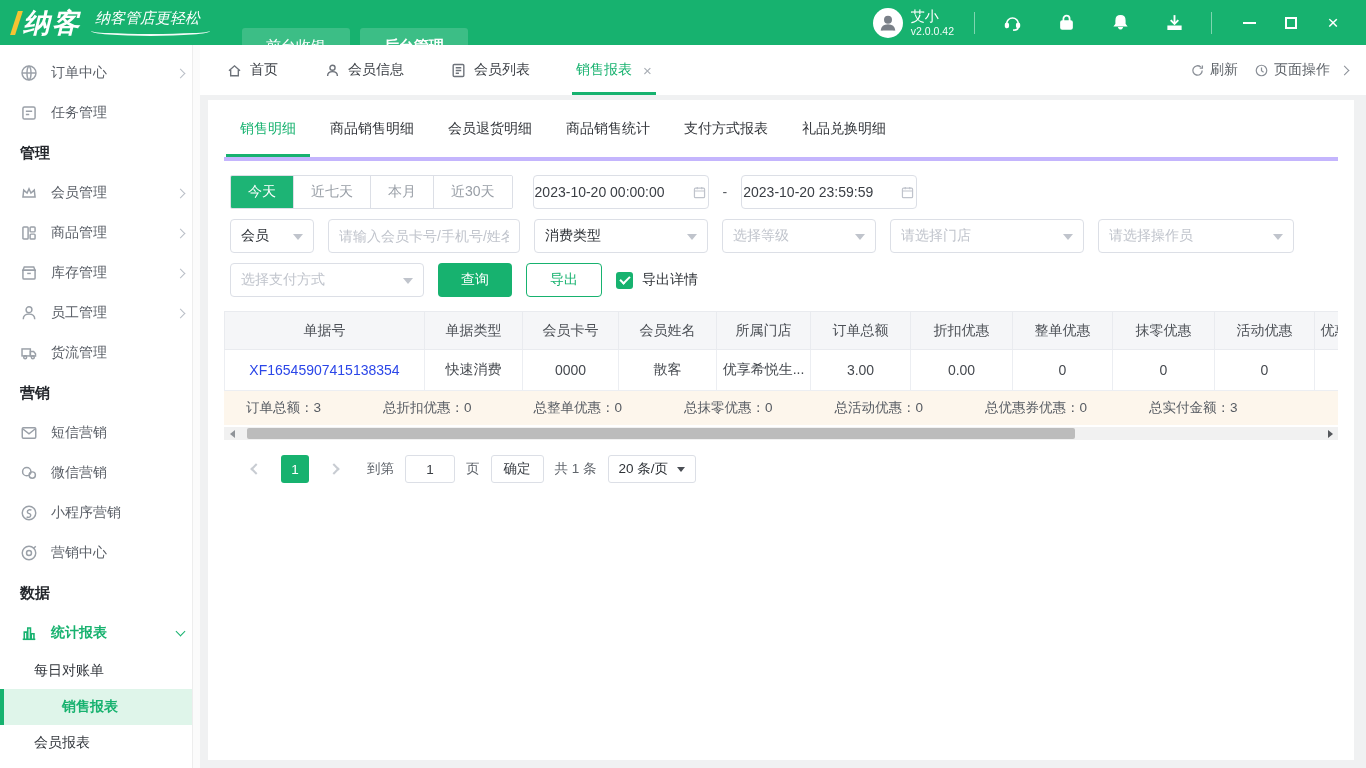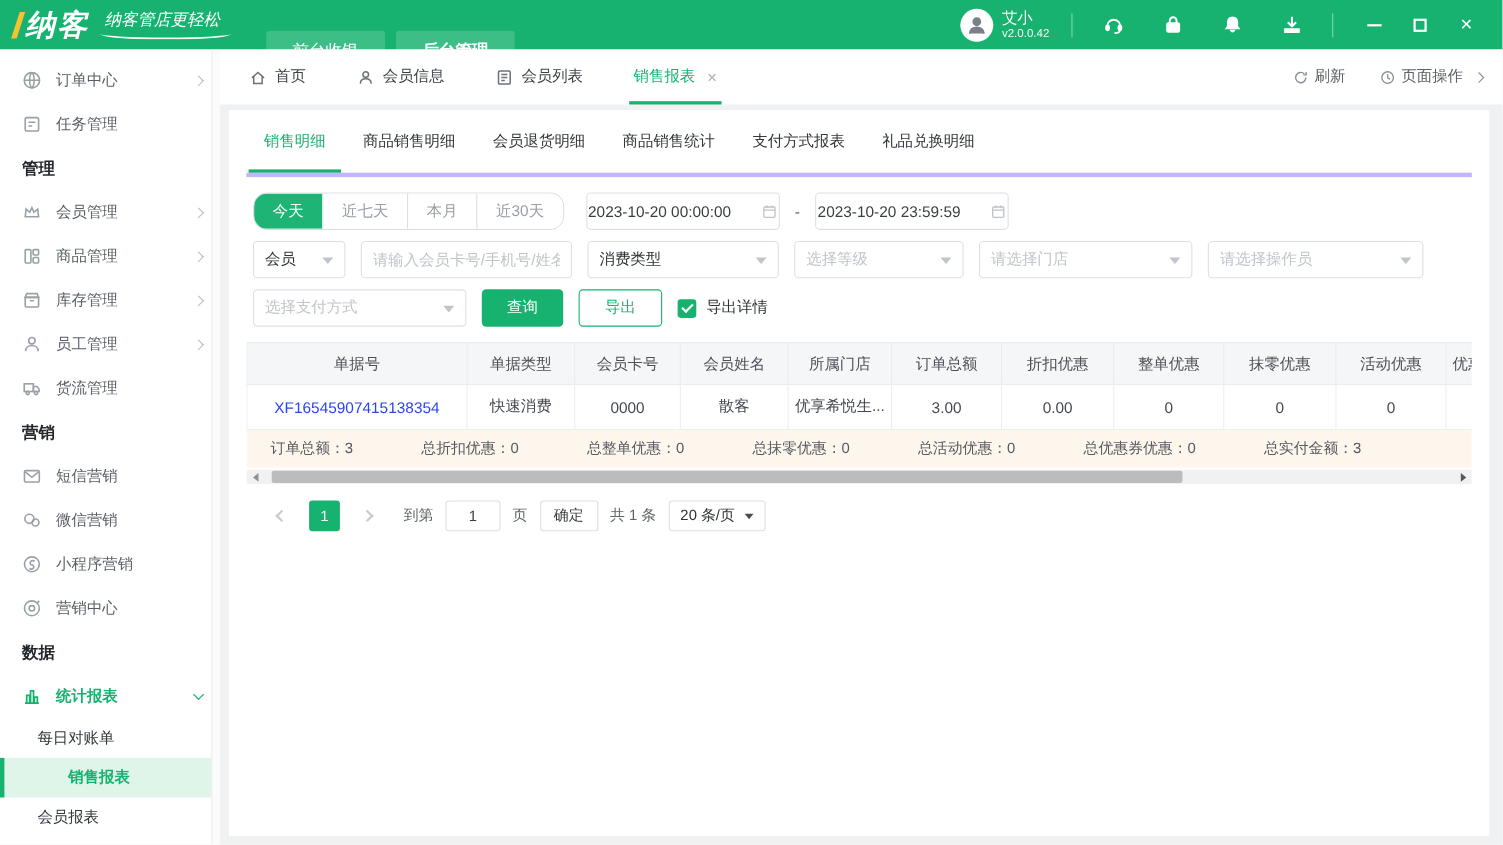--- a/index.html
+++ b/index.html
@@ -45,36 +45,36 @@
   .chev.down { transform:rotate(135deg); border-color:#17b26f; margin-top:-4px; }
 
   
   .main { position:absolute; left:200px; top:45px; right:0; bottom:0; display:flex; flex-direction:column; }
   .tabbar { height:50px; background:#fff; display:flex; align-items:center; padding:0 18px 0 26px; flex:none; }
   .tab { display:flex; align-items:center; gap:7px; margin-right:46px; color:#3d4147; height:50px; cursor:pointer; position:relative; }
   .tab .ticon { width:17px; height:17px; color:#6d727a; }
   .tab.active { color:#17b26f; }
   .tab.active::after { content:""; position:absolute; left:-4px; right:-4px; bottom:0; height:3px; background:#17b26f; }
   .tab-close { color:#a9aeb5; font-size:15px; margin-left:4px; }
-  .tab-actions { margin-left:auto; display:flex; align-items:center; gap:31px; color:#5d6268; }
+  .tab-actions { margin-left:auto; display:flex; align-items:center; gap:16px; color:#5d6268; }
   .taction { display:flex; align-items:center; gap:5px; cursor:pointer; }
   .taction .ticon { width:15px; height:15px; color:#8a8f97; }
   .gap5 { height:5px; flex:none; }
   .card { flex:1; background:#fff; margin:0 12px 8px 8px; overflow:hidden; padding:0 16px; }
 
   
   .report-tabs { display:flex; gap:34px; border-bottom:4px solid #c4b5fd; height:61px; align-items:center; padding-left:16px; }
   .rtab { color:#33363b; height:100%; display:flex; align-items:center; position:relative; cursor:pointer; }
   .rtab.active { color:#17b26f; }
   .rtab.active::after { content:""; position:absolute; left:-14px; right:-14px; bottom:0; height:3px; background:#17b26f; }
 
   
   .filters { padding:14px 0 0 6px; }
   .frow { display:flex; align-items:center; gap:14px; margin-bottom:10px; }
-  .btn-group { display:flex; border:1px solid #dcdfe6; border-radius:13px; overflow:hidden; height:34px;text-align:right; }
+  .btn-group { display:flex; border:1px solid #dcdfe6; border-radius:2px; overflow:hidden; height:34px;text-align:right; }
   .bg-item { padding:0 17px; display:flex; align-items:center; color:#989ea6; border-left:1px solid #dcdfe6; cursor:pointer; background:#fff; }
   .bg-item:first-child { border-left:none; }
   .bg-item.active { background:#1db475; color:#fff; }
   .date-box { height:34px; width:176px; border:1px solid #dcdfe6; border-radius:4px; display:flex; align-items:center; justify-content:space-between; padding:0 1px; color:#3a3e44; background:#fff; cursor:pointer; }
   .cal-icon { width:15px; height:15px; color:#c0c4cc; flex:none; }
   .date-sep { color:#5a5e64; }
   .sel { height:34px; border:1px solid #dcdfe6; border-radius:4px; display:flex; align-items:center; justify-content:space-between; padding:0 10px; color:#c0c4cc; background:#fff; cursor:pointer; }
   .sel.dark { color:#2f3338; }
   .caret { width:0; height:0; border:5px solid transparent; border-top:6px solid #c0c4cc; margin-top:6px; flex:none; }
   .txt-input { height:34px; border:1px solid #dcdfe6; border-radius:4px; padding:0 10px; font-size:14px; color:#2f3338; font-family:inherit; }

